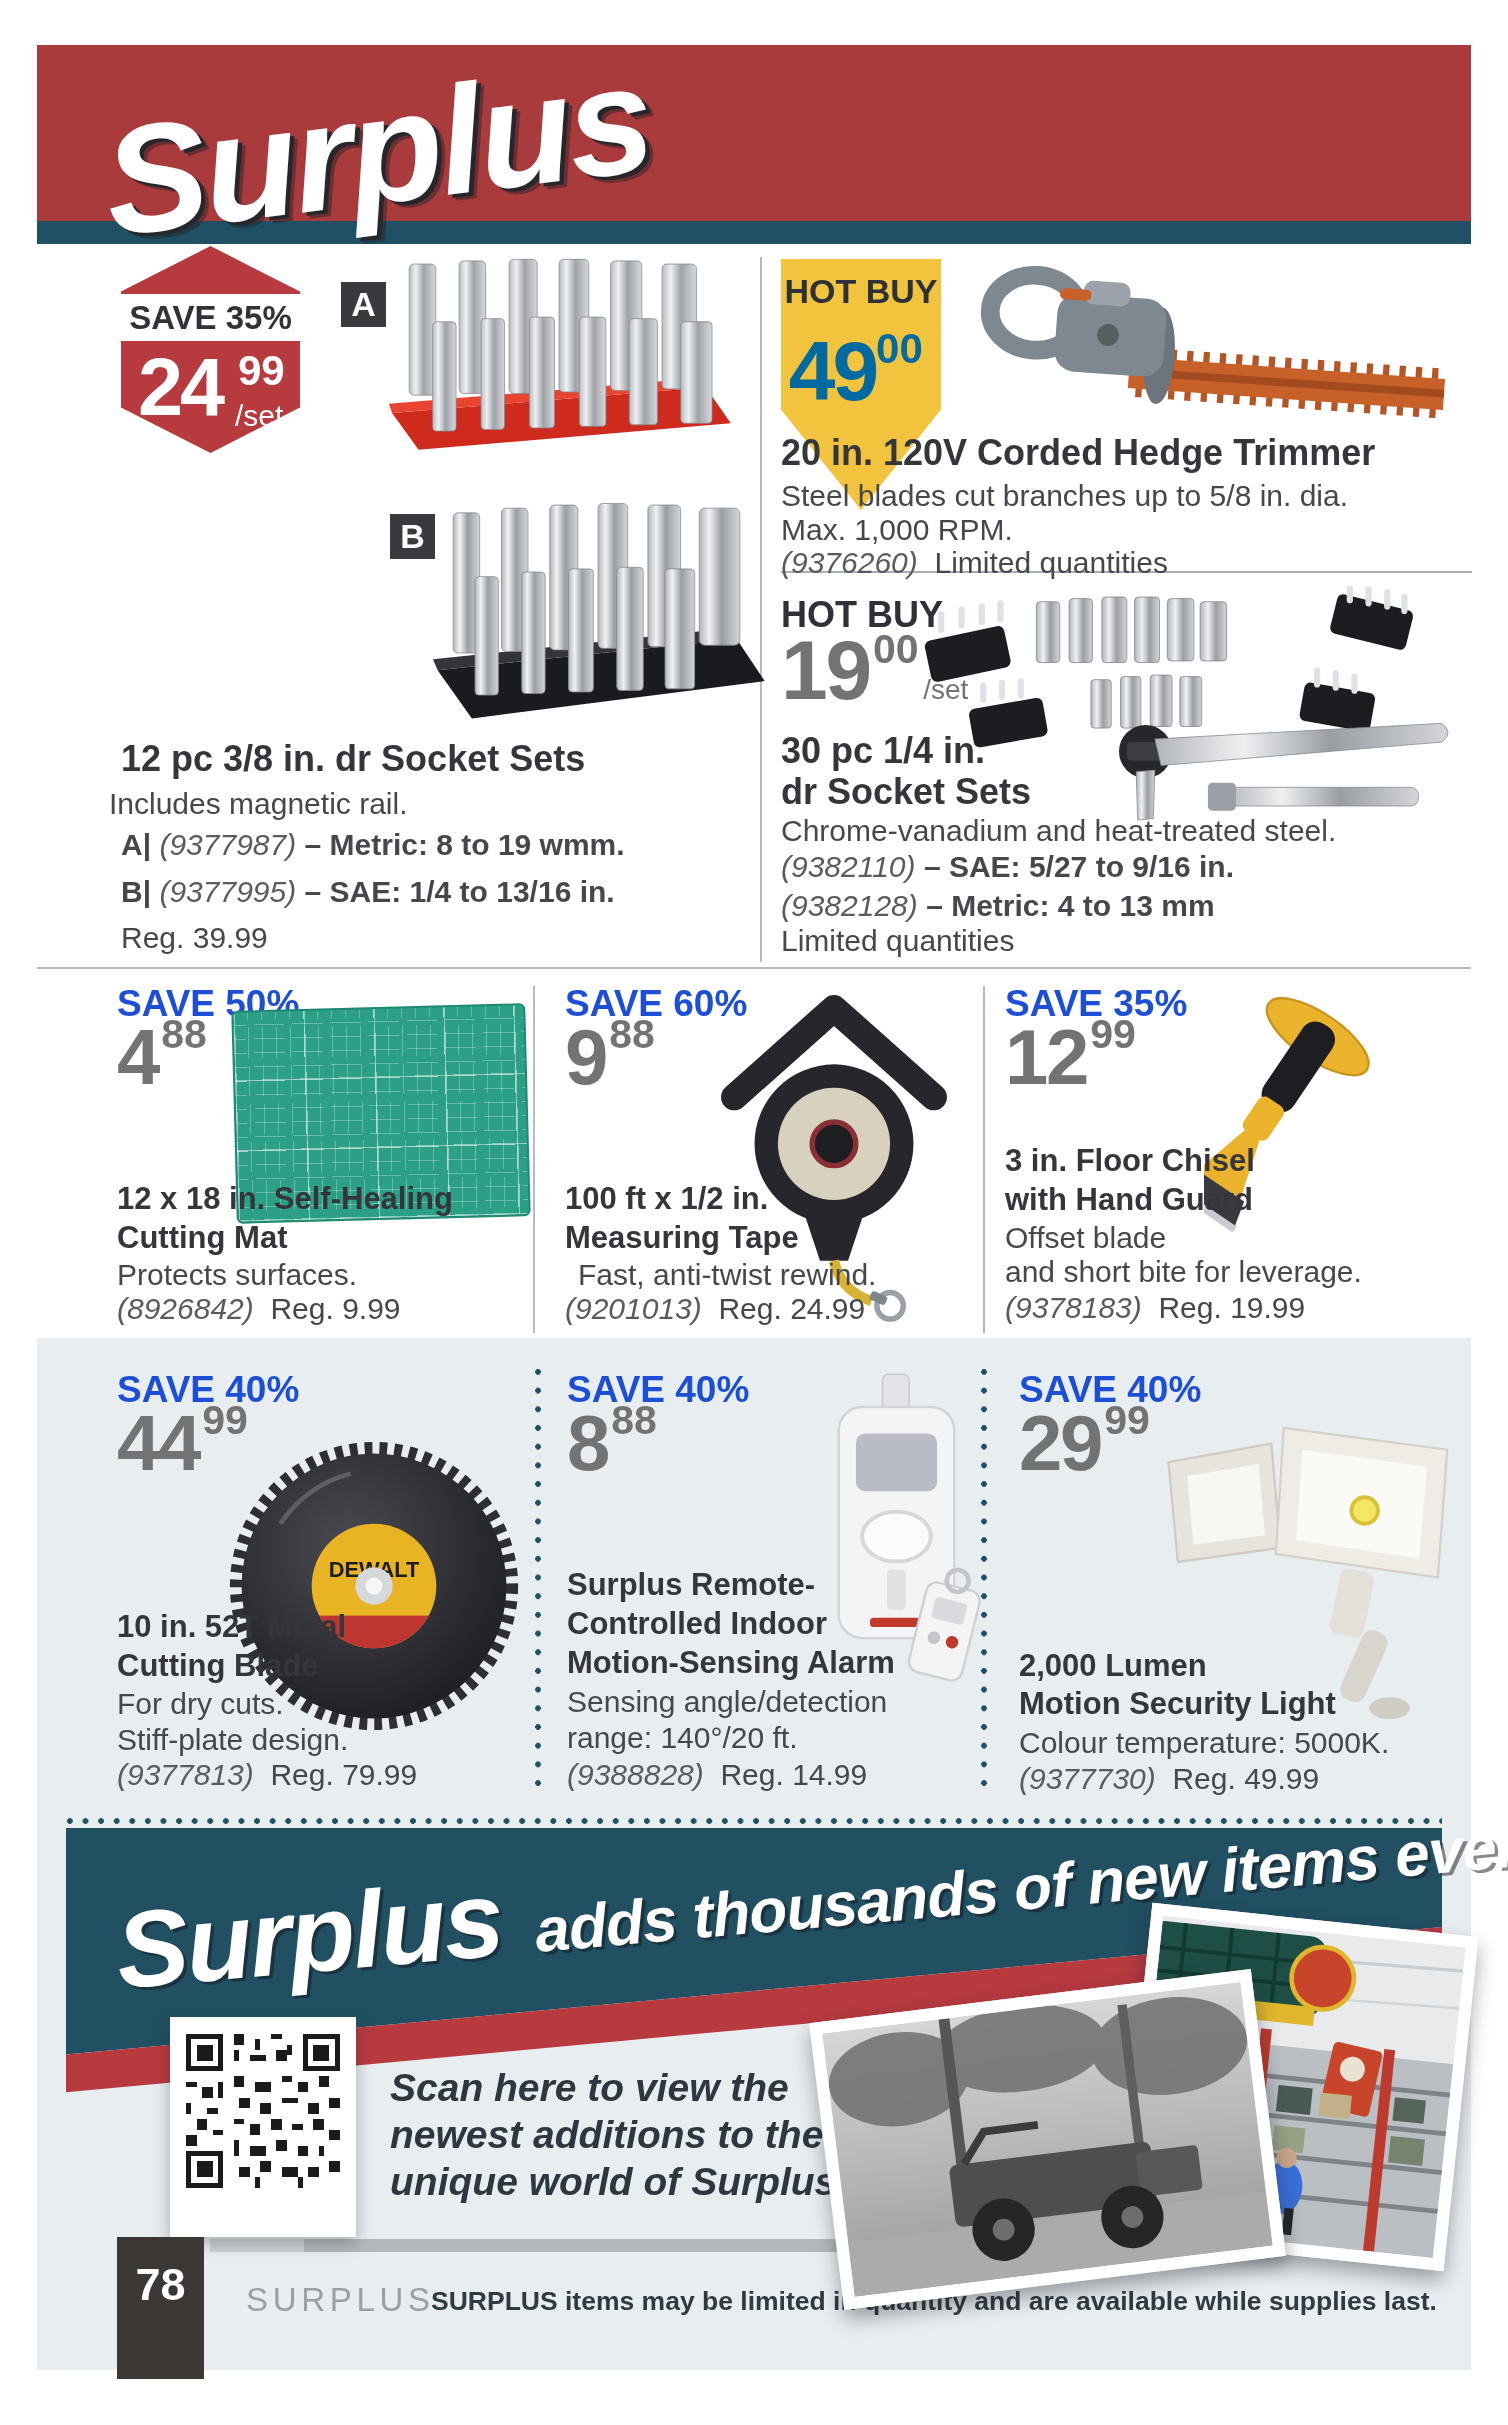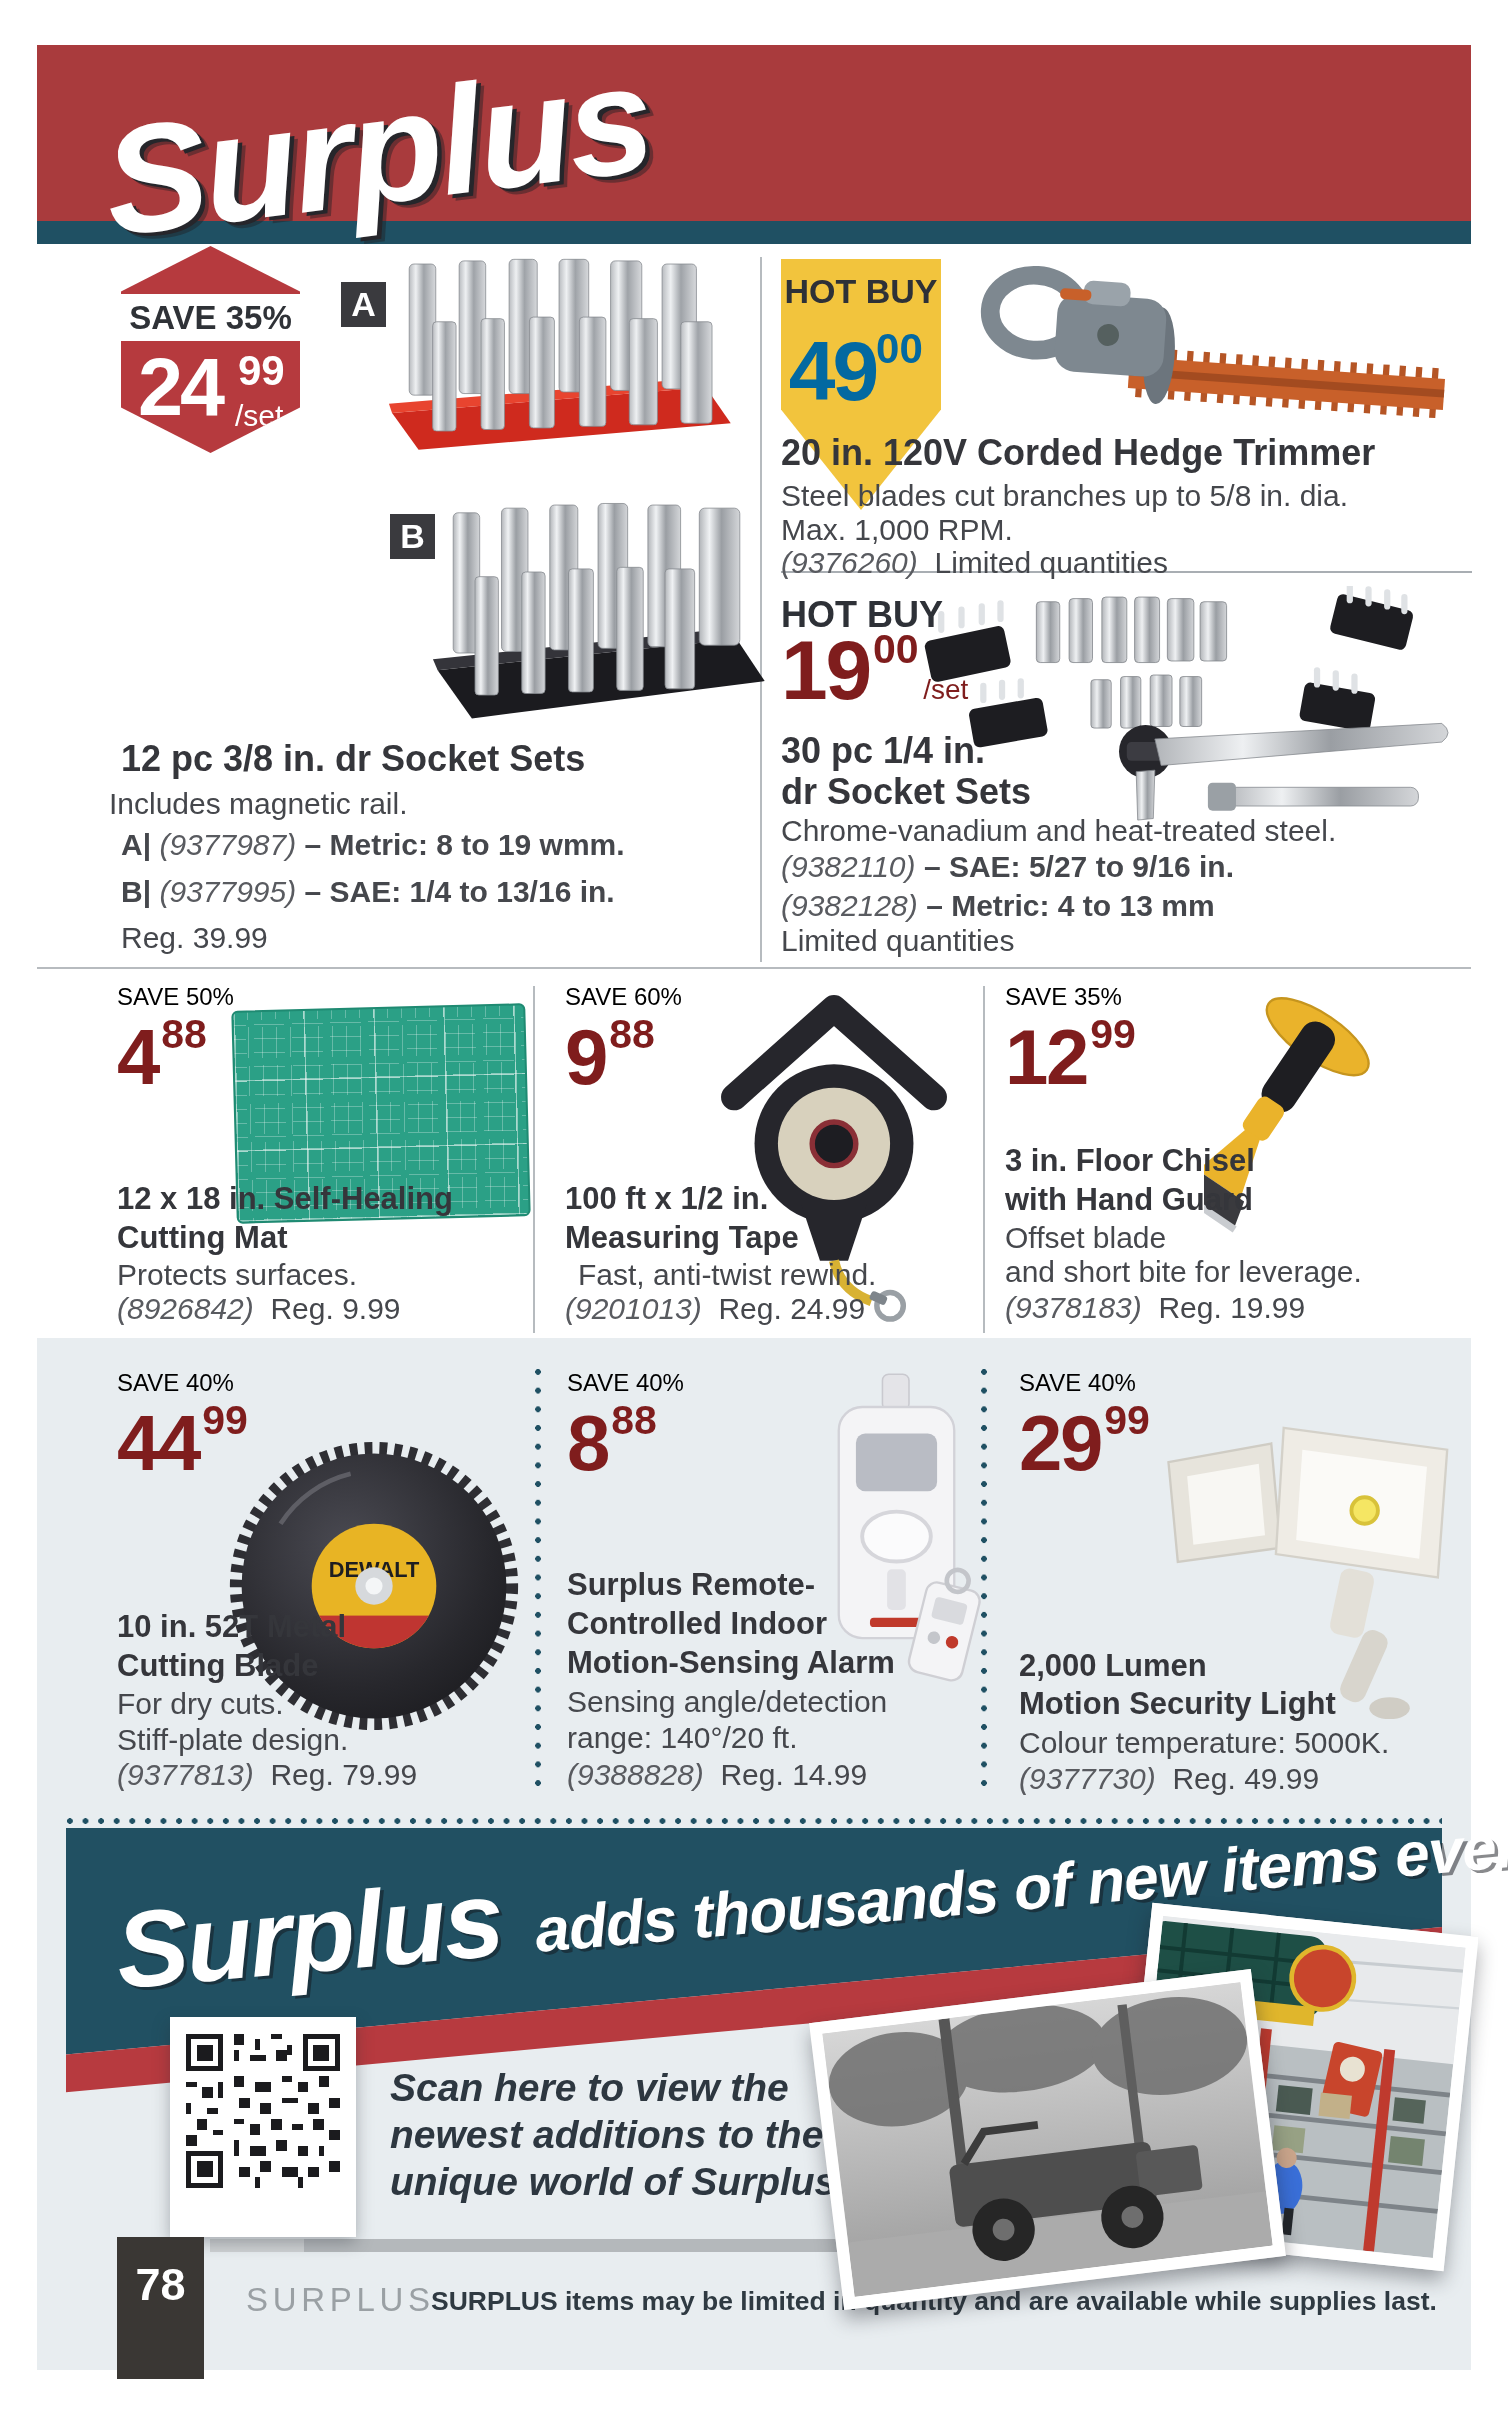--- a/index.html
+++ b/index.html
@@ -18,22 +18,22 @@
   
   .gray-bg{left:37px;top:1338px;width:1434px;height:1032px;background:#e8edf0}
   .vline{width:1.6px;background:#b6bbbf}
   .hline{height:2.3px;background:#a9aeb3}
   .vdots{width:6.2px;background-image:radial-gradient(circle at 3.1px 3.9px,#1f5063 2.7px,rgba(0,0,0,0) 3.1px);
          background-size:6.2px 18.7px;background-repeat:repeat-y}
   .hdots{height:6.2px;background-image:radial-gradient(circle at 3.9px 3.1px,#1f5063 2.7px,rgba(0,0,0,0) 3.1px);
          background-size:15.6px 6.2px;background-repeat:repeat-x}
 
   
-  .save{font-size:24px;font-weight:400;color:#000000}
-  .price{font-size:78px;font-weight:700;color:#7f1d1d;letter-spacing:-2.3px}
+  .save{font-size:37px;font-weight:700;color:#1d4ed8}
+  .price{font-size:78px;font-weight:700;color:#737373;letter-spacing:-2.3px}
   .price .sup{font-size:41px;position:relative;top:-36px;margin-left:3.1px;letter-spacing:0}
   .price .unit{font-size:28px;font-weight:400;letter-spacing:0;margin-left:4.7px}
   .title{font-size:36px;font-weight:700;color:#35363b}
   .mtitle{font-size:31px;font-weight:700;color:#35363b}
   .body{font-size:30px;color:#45474c}
   .b{font-weight:700}
   .sku{font-style:italic;color:#595b60}
 
   
   .hex{left:121px;top:246px;width:179px;height:207px;background:#b63a3e;

